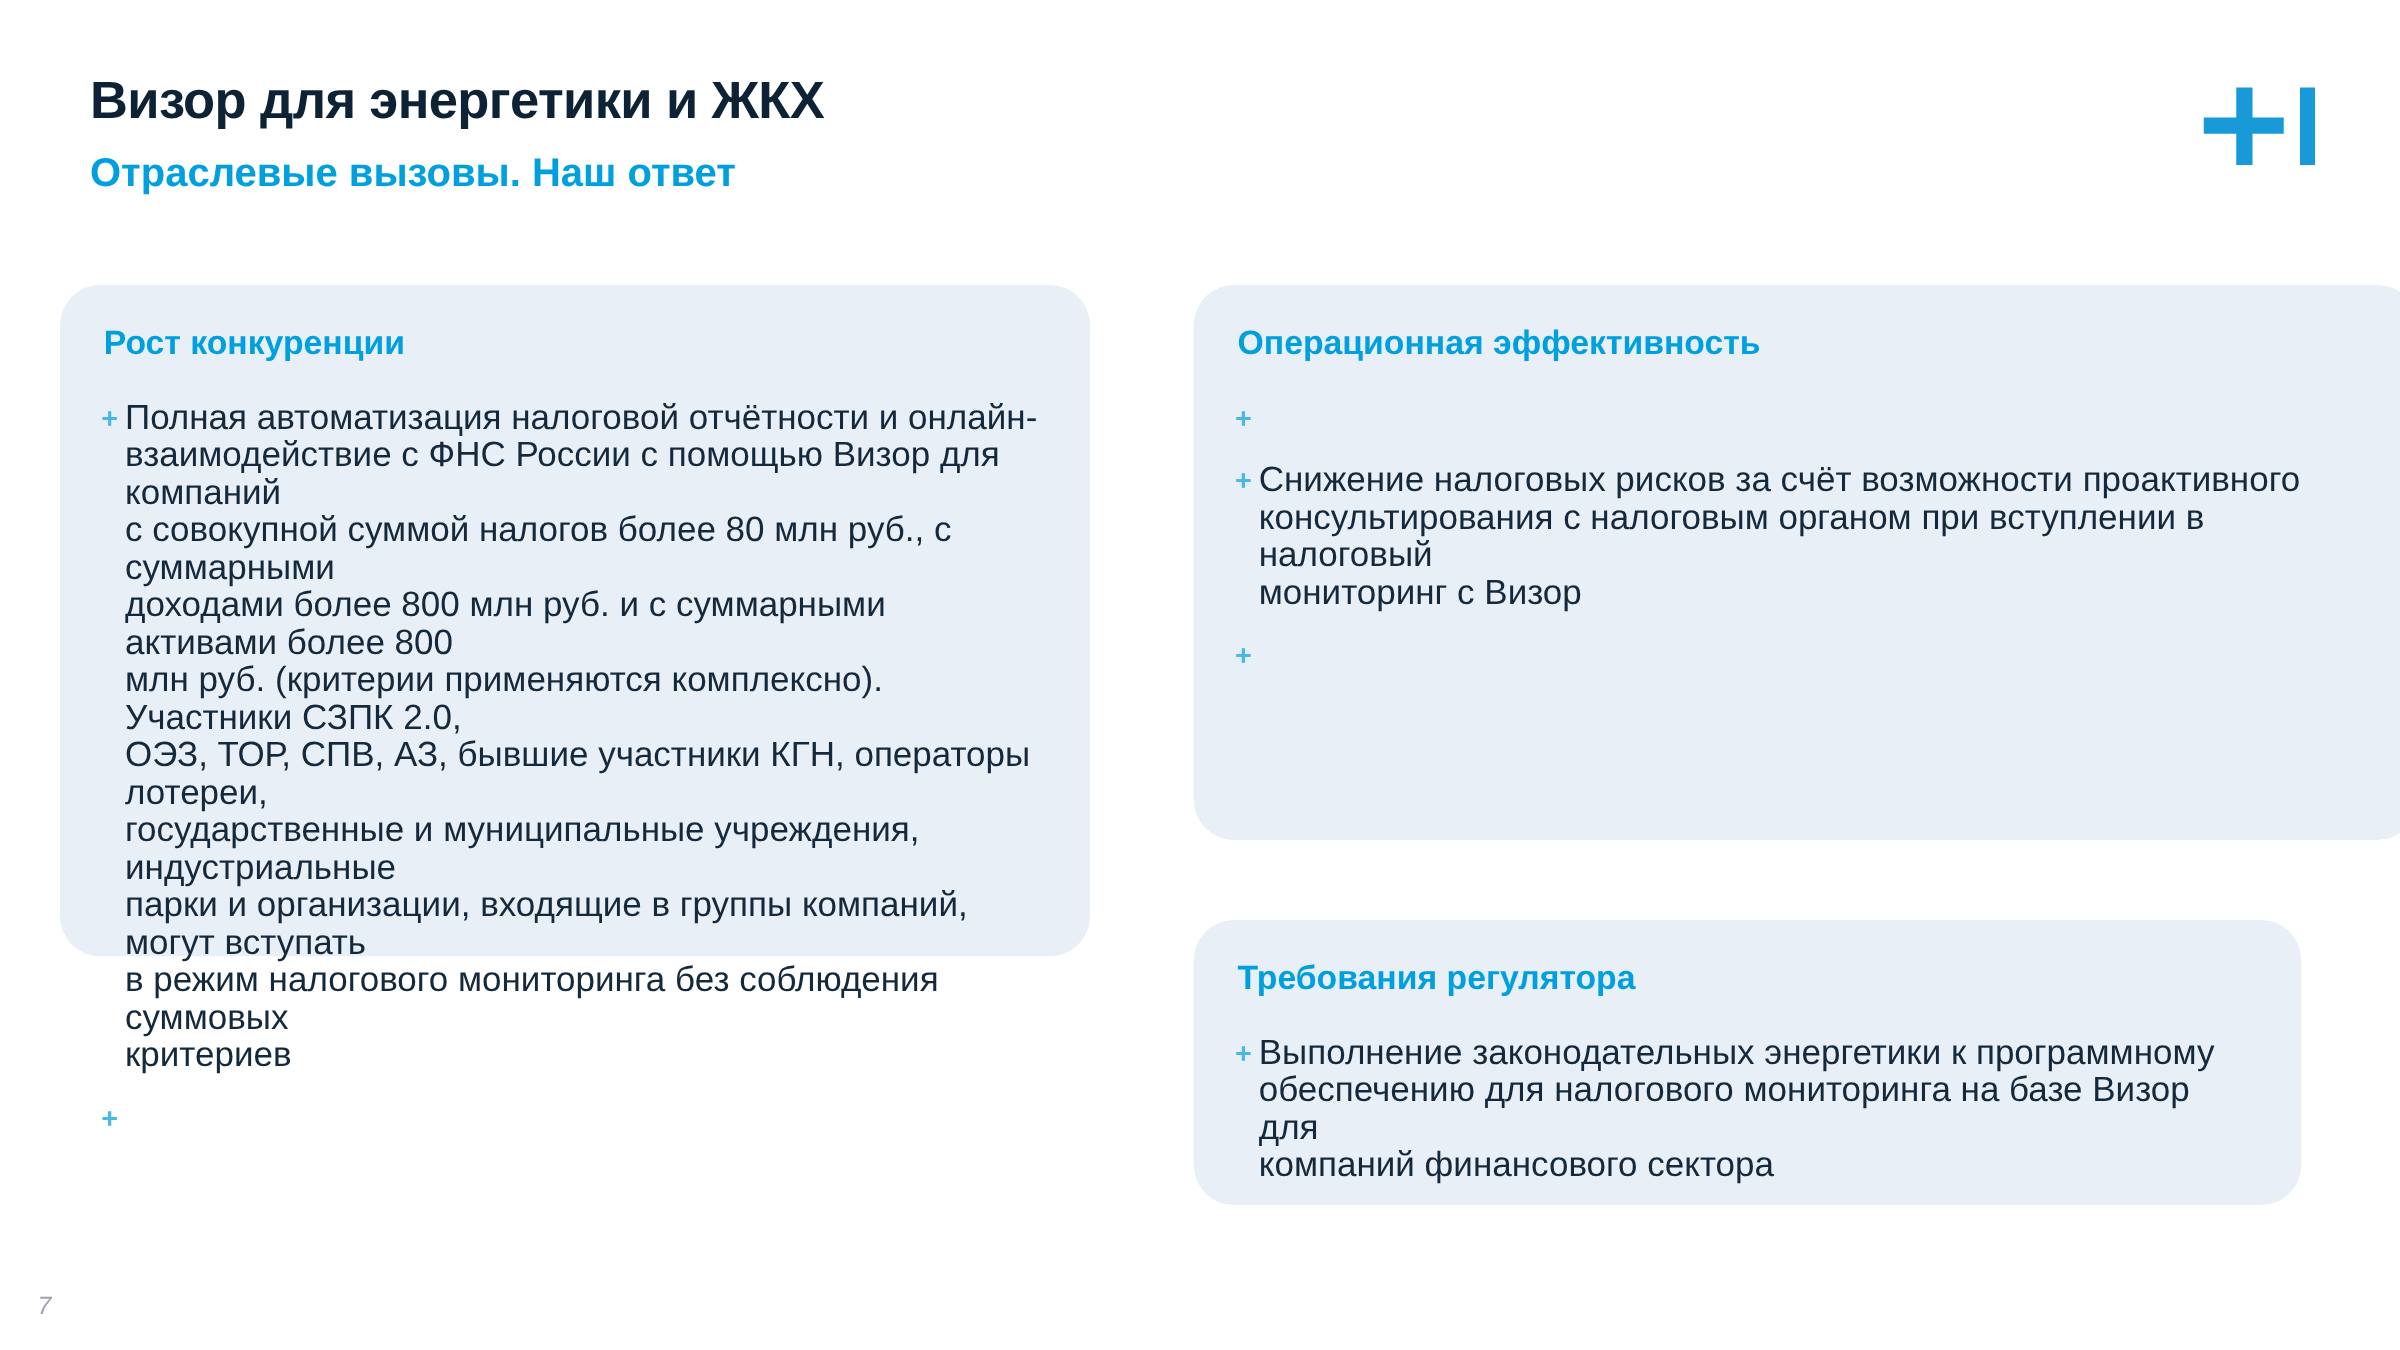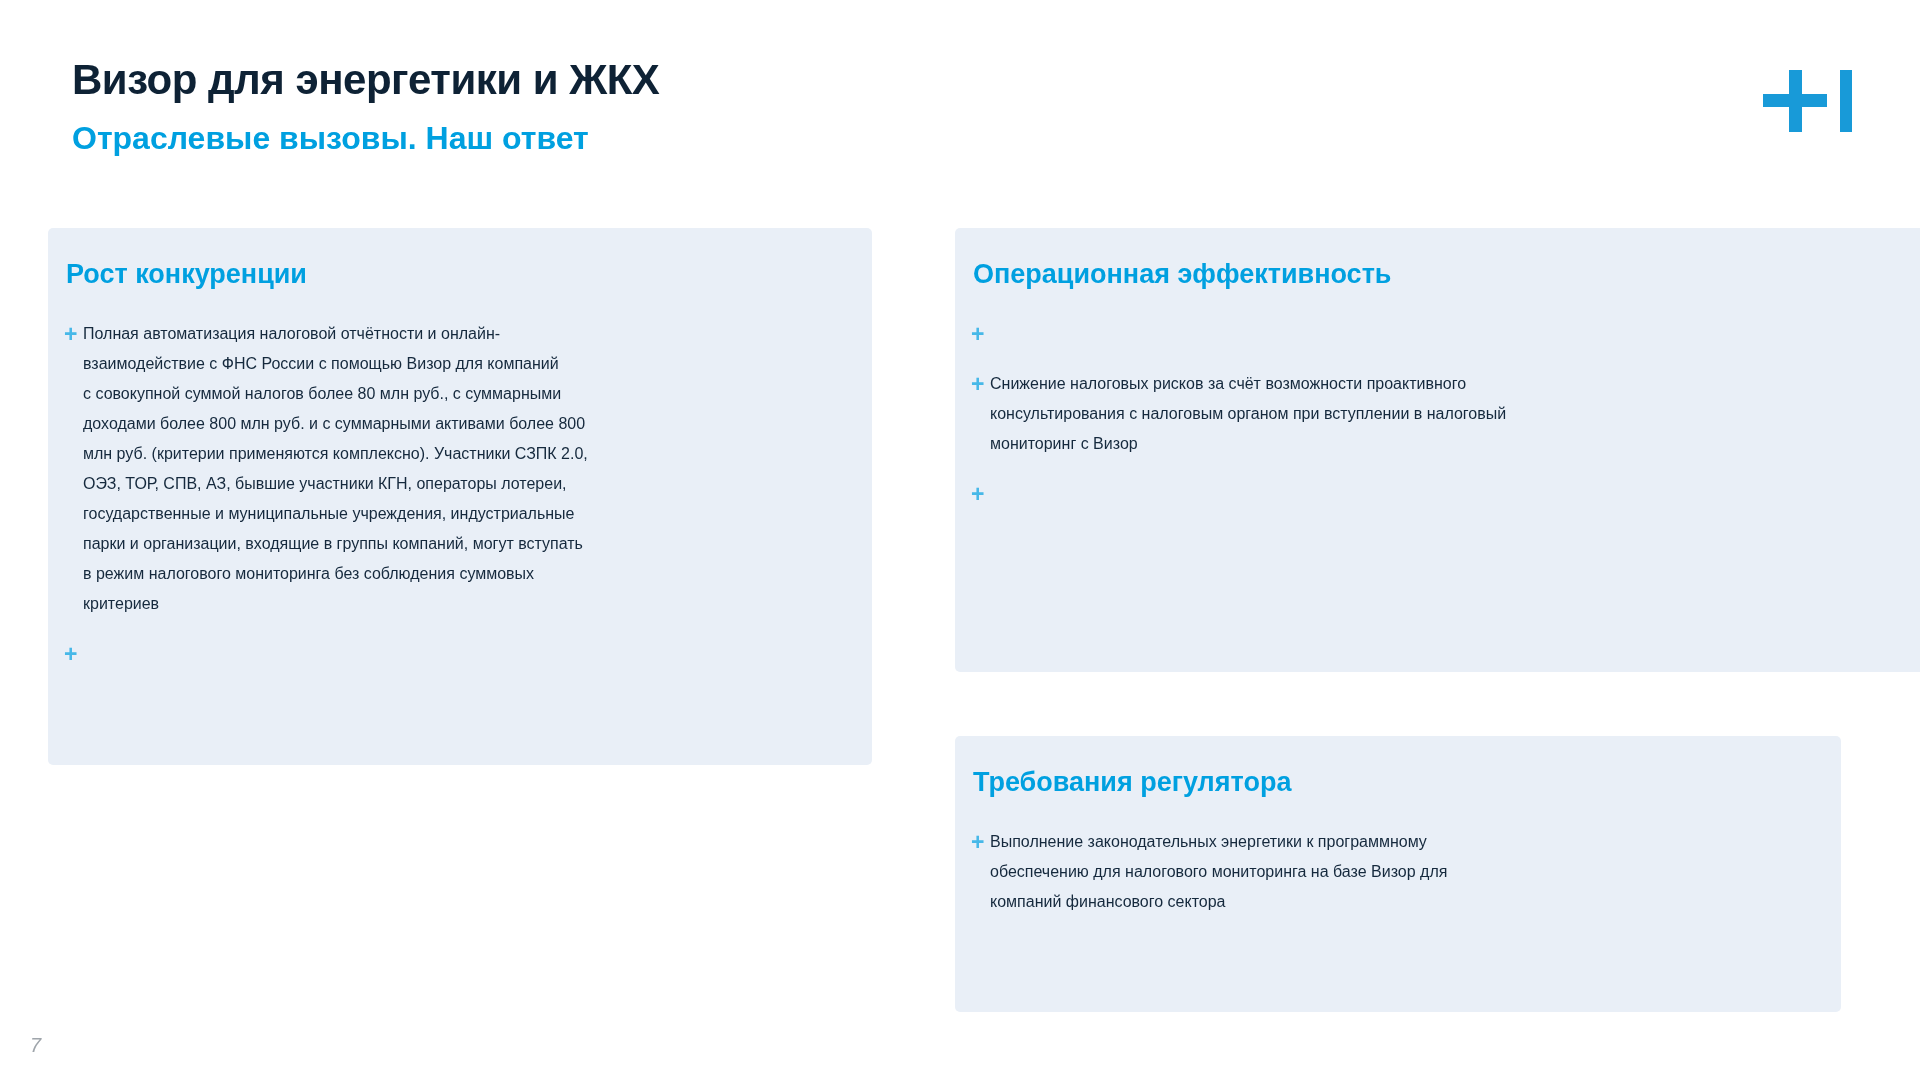--- a/index.html
+++ b/index.html
@@ -61,27 +61,27 @@
     top: 0;
     width: 12px;
     height: 62px;
     background: #189ad8;
   }
 
   
   .card {
     position: absolute;
     background: #e9eff7;
-    border-radius: 5px;
-    padding: 30px 40px 0 16px;
+    border-radius: 32px;
+    padding: 30px 40px 0 33px;
     box-sizing: border-box;
   }
   .card-left   { left: 48px;  top: 228px; width: 824px; height: 537px; }
   .card-right-top    { left: 955px; top: 228px; width: 979px; height: 444px; }
-  .card-right-bottom { left: 955px; top: 736px; width: 886px; height: 276px; }
+  .card-right-bottom { left: 955px; top: 736px; width: 886px; height: 228px; }
 
   .card h2 {
     margin: 0 2px 28px 2px;
     font-size: 27px;
     line-height: 33px;
     font-weight: 700;
     color: #00a0e0;
   }
 
   .bullet {
@@ -93,21 +93,21 @@
     flex: 0 0 14px;
     width: 14px;
     margin-right: 5px;
     font-size: 23px;
     line-height: 30px;
     font-weight: 700;
     color: #47b8e8;
   }
   .bullet p {
     margin: 0;
-    font-size: 16px;
+    font-size: 28px;
     line-height: 30px;
     color: #15293d;
     white-space: pre-line;
   }
 
   
   .page-number {
     position: absolute;
     left: 30px;
     top: 1034px;

